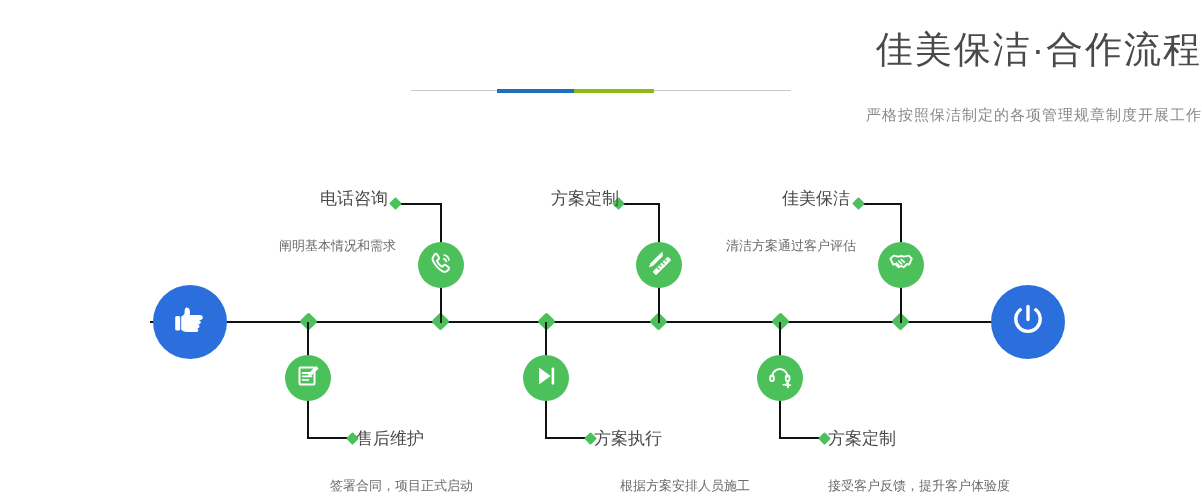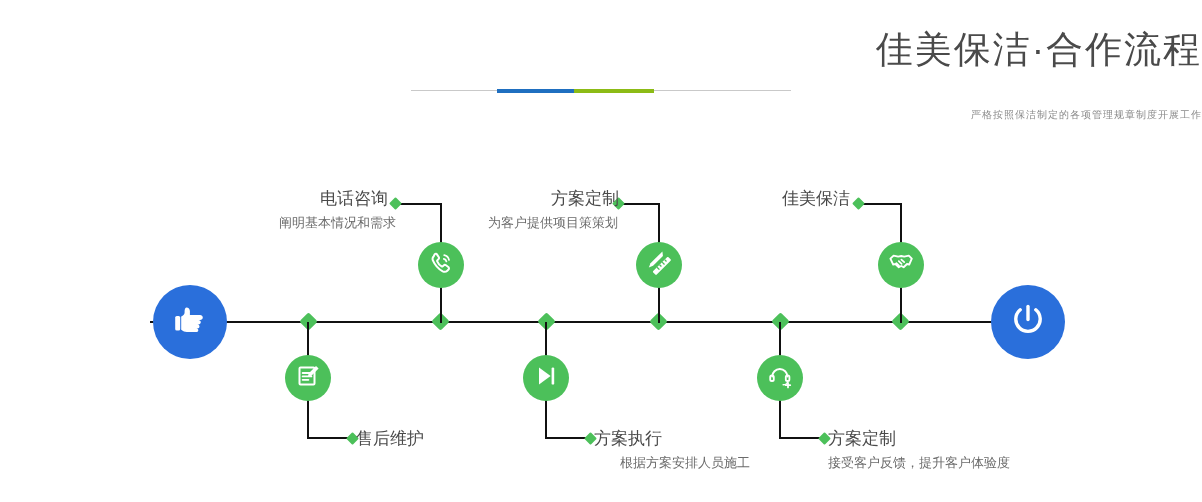--- a/index.html
+++ b/index.html
@@ -59,21 +59,21 @@
   .divider .seg-green {
     position: absolute;
     left: 163px;
     top: 3px;
     width: 80px;
     height: 4px;
     background: #8cbb16;
   }
   .subtitle {
     margin: 9px 0 0 0;
-    font-size: 10px;
+    font-size: 15px;
     line-height: 20px;
     color: #8a8a8a;
     letter-spacing: 1px;
   }
 
   
   .timeline {
     position: absolute;
     left: 0;
     top: 0;
@@ -150,20 +150,21 @@
     line-height: 22px;
     color: #4a4a4a;
     white-space: nowrap;
   }
   .label-desc {
     position: absolute;
     font-size: 13px;
     line-height: 18px;
     color: #6b6b6b;
     white-space: nowrap;
+    margin-top: 23px;
   }
   .label-title.right-align,
   .label-desc.right-align {
     text-align: right;
   }
 </style>
 </head>
 <body>
 
 <div class="page">
@@ -230,40 +231,40 @@
         <svg width="28" height="28" viewBox="0 0 28 28">
           <rect x="5.5" y="5.5" width="15" height="17" rx="1" fill="none" stroke="#ffffff" stroke-width="2"></rect>
           <line x1="8.6" y1="11.0" x2="17.4" y2="11.0" stroke="#ffffff" stroke-width="1.8" stroke-linecap="round"></line>
           <line x1="8.6" y1="14.4" x2="17.4" y2="14.4" stroke="#ffffff" stroke-width="1.8" stroke-linecap="round"></line>
           <line x1="8.6" y1="17.8" x2="14.4" y2="17.8" stroke="#ffffff" stroke-width="1.8" stroke-linecap="round"></line>
           <path fill="#ffffff" d="M22.0 4.0l2.6 2.6-7.4 7.4-3.3 0.7 0.7-3.3z"></path>
         </svg>
       </span>
     </div>
     <div class="label-title" style="left:356px; top:428px;">售后维护</div>
+    <div class="label-desc" style="left:330px; top:454px;">签署合同，项目正式启动</div>
 
     <div class="vline" style="left:658px; top:203px; height:120px;"></div>
     <div class="hline" style="left:618px; top:203px; width:42px;"></div>
     <div class="tip-diamond" style="left:614px; top:199px;"></div>
     <div class="step-icon" style="left:636px; top:242px;">
       <span>
         <svg width="28" height="28" viewBox="0 0 28 28">
           <g transform="rotate(45 14 14)">
             <path fill="#ffffff" d="M16.6 3.2h3.0c0.6 0 1.0 0.4 1.0 1.0v19.6c0 0.6-0.4 1.0-1.0 1.0h-3.0c-0.6 0-1.0-0.4-1.0-1.0V4.2c0-0.6 0.4-1.0 1.0-1.0z"></path>
             <line x1="15.6" y1="7.6" x2="18.2" y2="7.6" stroke="#4cc05a" stroke-width="1.3"></line>
             <line x1="15.6" y1="11.2" x2="19.0" y2="11.2" stroke="#4cc05a" stroke-width="1.3"></line>
             <line x1="15.6" y1="14.8" x2="18.2" y2="14.8" stroke="#4cc05a" stroke-width="1.3"></line>
             <line x1="15.6" y1="18.4" x2="19.0" y2="18.4" stroke="#4cc05a" stroke-width="1.3"></line>
             <path fill="#ffffff" d="M8.2 3.4l3.6 2.8v14.0l-1.8 4.2-1.8-4.2V6.2z"></path>
           </g>
         </svg>
       </span>
     </div>
     <div class="label-title right-align" style="left:360px; top:188px; width:250px;margin-left:9px;">方案定制</div>
-    <div class="label-desc right-align" style="left:340px; top:214px; width:278px;">为客户提供项目策策划</div>
 
     <div class="vline" style="left:545px; top:322px; height:117px;"></div>
     <div class="hline" style="left:545px; top:437px; width:45px;"></div>
     <div class="tip-diamond" style="left:586px; top:434px;"></div>
     <div class="step-icon" style="left:523px; top:355px;">
       <span>
         <svg width="28" height="28" viewBox="0 0 28 28">
           <path fill="#ffffff" d="M7.0 5.4L18.6 14 7.0 22.6z"></path>
           <rect fill="#ffffff" x="19.6" y="5.4" width="2.6" height="17.2" rx="1.2"></rect>
         </svg>
@@ -277,20 +278,21 @@
     <div class="tip-diamond" style="left:854px; top:199px;"></div>
     <div class="step-icon" style="left:878px; top:242px;">
       <span>
         <svg width="28" height="28" viewBox="0 0 28 28">
           <path fill="none" stroke="#ffffff" stroke-width="1.9" stroke-linejoin="round" stroke-linecap="round" d="M3.4 9.6l3.2-3.0 4.6 1.0 3.0-0.6 3.0 0.6 4.6-1.0 3.0 3.0-2.6 6.0-2.2-0.6-3.4 3.2-2.4-1.2-2.4 1.2-3.4-3.2-2.2 0.6z"></path>
           <path fill="none" stroke="#ffffff" stroke-width="1.7" stroke-linecap="round" d="M9.4 14.2l2.6 2.4M11.8 12.2l2.8 2.6M14.4 10.6l2.8 2.6"></path>
         </svg>
       </span>
     </div>
     <div class="label-title right-align" style="left:604px; top:188px; width:246px;">佳美保洁</div>
+    <div class="label-desc right-align" style="left:584px; top:214px; width:272px;">清洁方案通过客户评估</div>
 
     <div class="vline" style="left:779px; top:322px; height:117px;"></div>
     <div class="hline" style="left:779px; top:437px; width:45px;"></div>
     <div class="tip-diamond" style="left:820px; top:434px;"></div>
     <div class="step-icon" style="left:757px; top:355px;">
       <span>
         <svg width="28" height="28" viewBox="0 0 28 28">
           <path fill="none" stroke="#ffffff" stroke-width="1.9" stroke-linecap="round" d="M6.2 14.6a7.6 7.6 0 1 1 15.2 0"></path>
           <rect fill="none" stroke="#ffffff" stroke-width="1.8" x="4.2" y="13.4" width="3.6" height="5.6" rx="1.6"></rect>
           <rect fill="none" stroke="#ffffff" stroke-width="1.8" x="19.8" y="13.4" width="3.6" height="5.6" rx="1.6"></rect>

